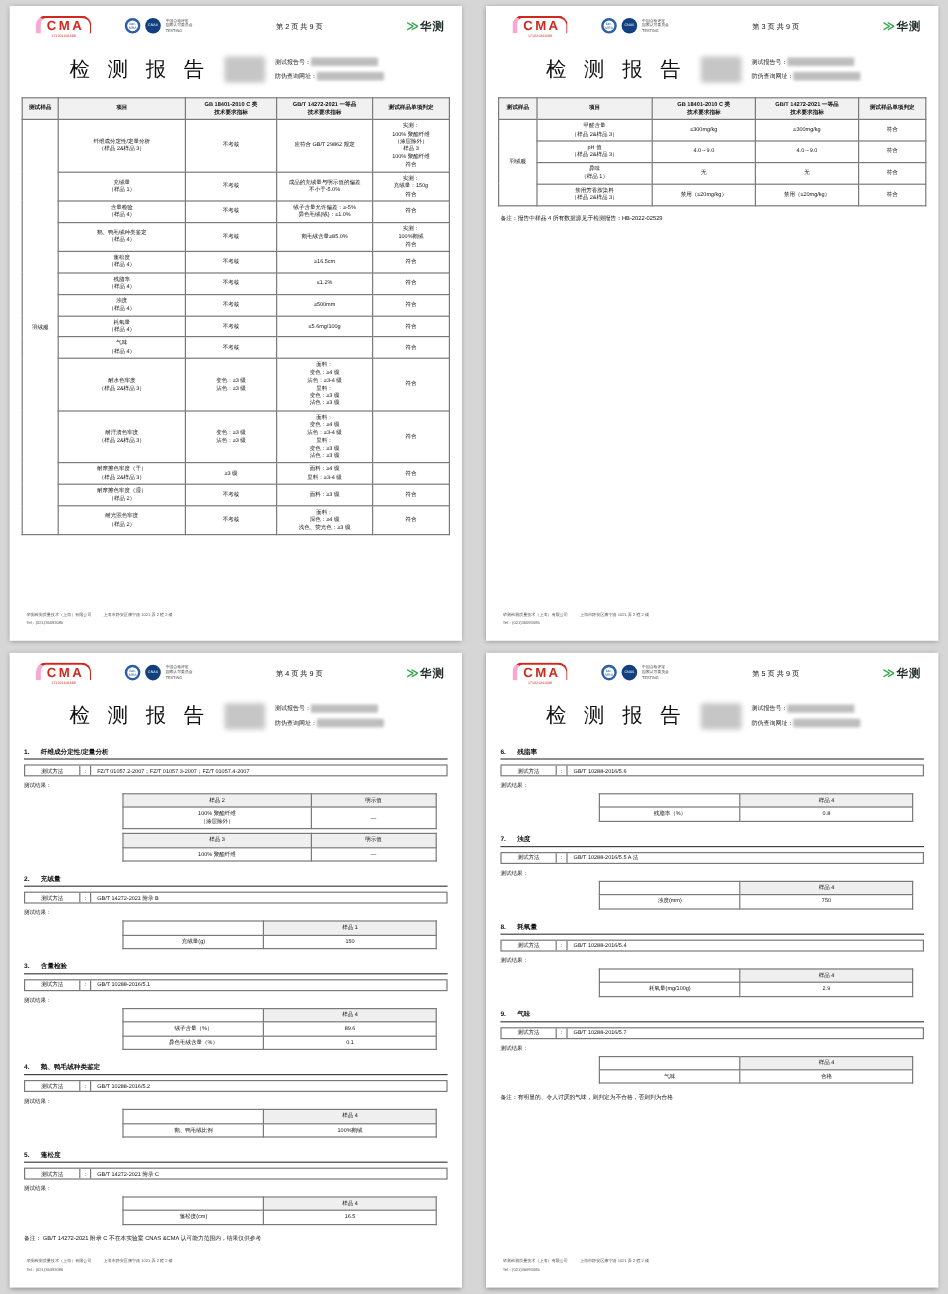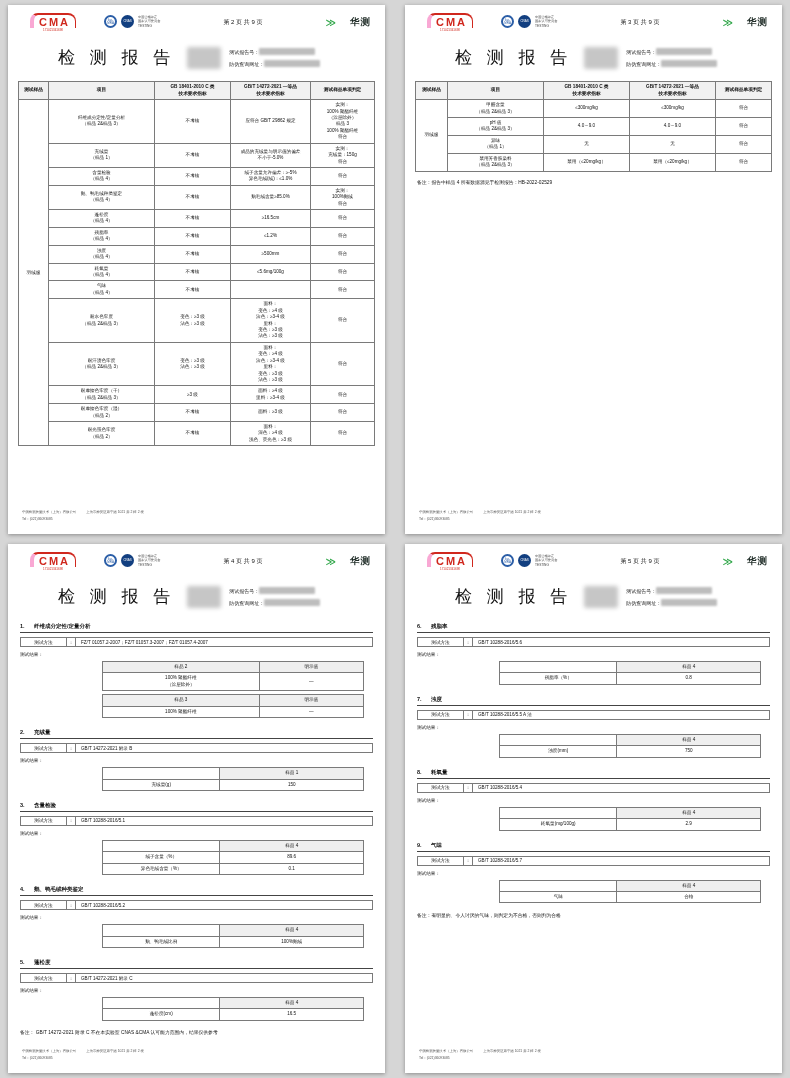--- a/index.html
+++ b/index.html
@@ -21,21 +21,21 @@
               border-radius:8px 8px 0 0; padding:1px 5px 0; }
   .cma-num { color:#d0281e; font-size:3px; line-height:4px; }
   .circ { width:13px; height:13px; border-radius:50%; display:flex; align-items:center; justify-content:center;
           font-size:3px; margin-top:2px; text-align:center; line-height:1; }
   .ilac { border:2px solid #2b5ea7; color:#2b5ea7; margin-left:28px; background:#fff; }
   .cnas { background:#123f80; color:#fff; margin-left:4px; }
   .accred { font-size:3.2px; line-height:1.35; color:#444; margin-left:4px; margin-top:2px; white-space:pre-line; }
   .pageno { font-size:6px; color:#111; margin-left:auto; margin-top:5px; }
   .brand { margin-left:auto; display:flex; align-items:center; margin-top:3px; }
   .brand .chev { color:#33a84c; font-size:10px; font-weight:bold; line-height:1; }
-  .brand .bname { color:#1e2b26; font-size:9.5px; font-weight:bold; letter-spacing:1px; margin-left:14px;text-align:center; }
+  .brand .bname { color:#1e2b26; font-size:9.5px; font-weight:bold; letter-spacing:1px; margin-left:1px;text-align:center; }
 
   
   .titlebar { display:flex; align-items:center; padding:5px 14px 0 50px; height:36px; }
   .title { font-size:17px; font-weight:normal; letter-spacing:5px; color:#111; white-space:nowrap; }
   .stamp-blur { width:34px; height:22px; background:#c6c6c6; filter:blur(2px); border-radius:2px; margin-left:12px; flex:none; }
   .fields { margin-left:8px; display:flex; flex-direction:column; gap:5px; }
   .field { display:flex; align-items:center; }
   .f-label { font-size:5px; color:#222; white-space:nowrap; }
   .f-blur { width:56px; height:7px; background:#bdbdbd; filter:blur(1.2px); border-radius:1px; }
 

